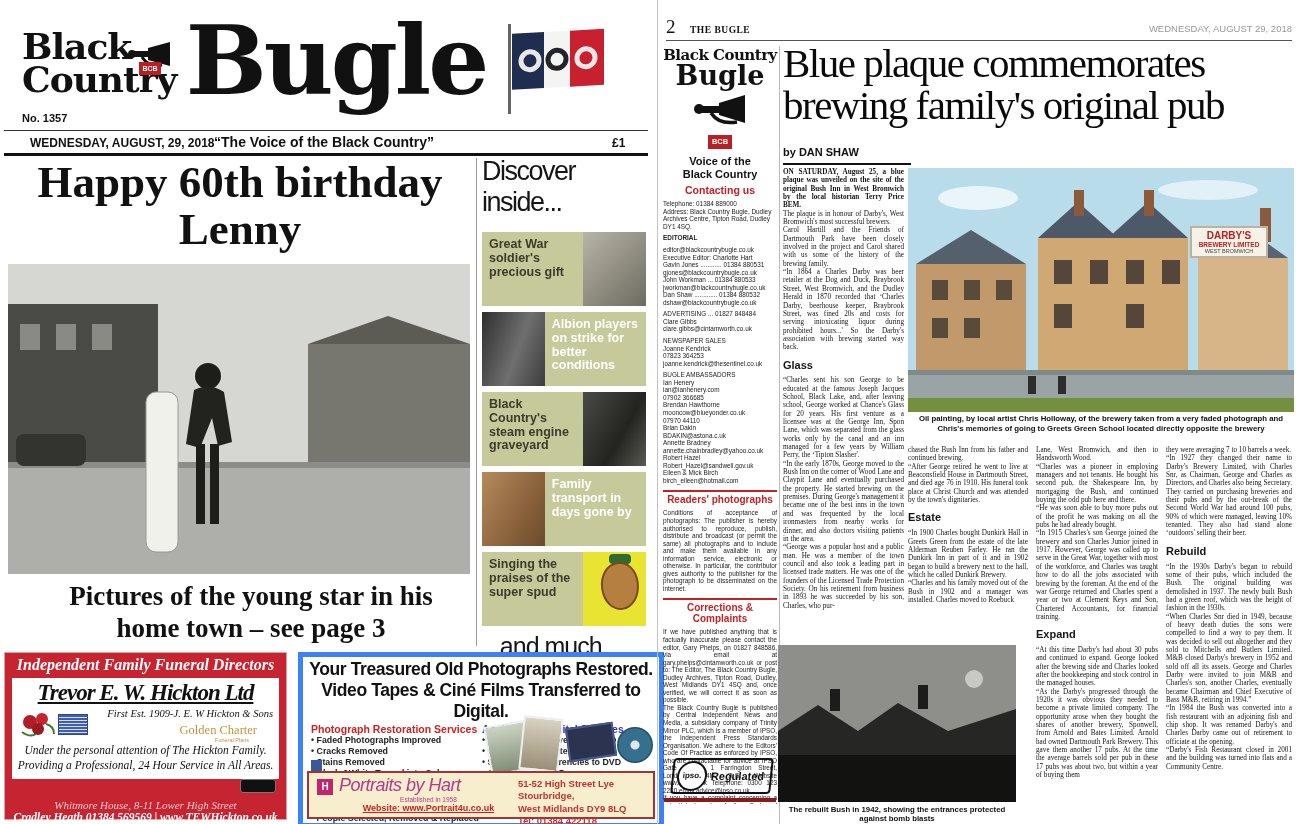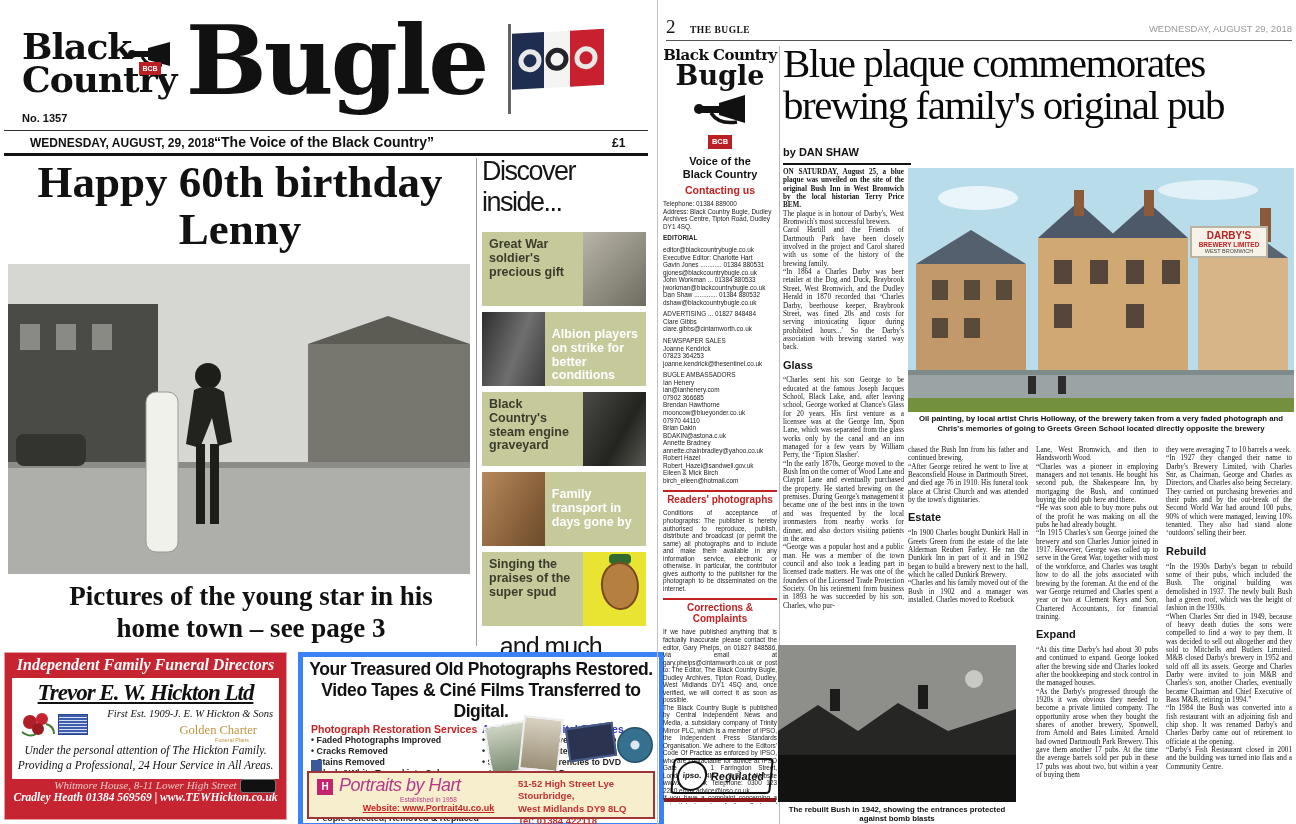--- a/index.html
+++ b/index.html
@@ -30,21 +30,21 @@
   #fp-subhead{left:20px;top:580px;width:462px;text-align:center;
     font-family:"Liberation Serif",serif;font-weight:bold;font-size:27px;line-height:1.2;}
 
   #fp-vrule{left:476px;top:158px;width:1px;height:488px;background:#9a9a9a;}
 
   #fp-side{left:482px;top:156px;width:164px;}
   #fp-side .side-title{font-size:27px;letter-spacing:-1.5px;color:#161616;margin-bottom:14px;}
   .tile{display:flex;height:74px;margin-bottom:6px;background:#c6c99a;overflow:hidden;}
   .tile-text{flex:0 0 55%;padding:6px 4px 0 7px;font-size:12.5px;font-weight:bold;
     line-height:1.1;color:#3c3c2c;}
-  .tile.light .tile-text{color:#fff;margin-top:10px;}
+  .tile.light .tile-text{color:#fff;}
   .tile-photo{flex:1 1 auto;}
   .ph-soldier{background:linear-gradient(135deg,#b9b4a8,#8b887c 60%,#6e6b60);}
   .ph-albion{background:linear-gradient(110deg,#2e2e2e,#6f6f6f 55%,#3c3c3c);}
   .ph-steam{background:linear-gradient(120deg,#4a4a46,#23231f 60%,#5a5a54);}
   .ph-motor{background:linear-gradient(120deg,#b68a5c,#8a623c 60%,#6b4a2c);}
   .ph-spud{background:#e9e432;position:relative;}
   .spud-body{position:absolute;left:18px;top:10px;width:34px;height:44px;border-radius:50% 46% 52% 48%;
     background:#b5803f;border:2px solid #7a4a1e;transform:rotate(-8deg);}
   .spud-hat{position:absolute;left:26px;top:2px;width:22px;height:10px;background:#2f6b2f;border-radius:4px;}
   #fp-more{font-size:25px;letter-spacing:-1px;color:#161616;margin-top:4px;}
@@ -62,21 +62,21 @@
     font-size:12.5px;}
   .fun-goldsub{position:absolute;right:30px;top:59px;color:#c3933c;font-size:5.5px;}
   .fun-roses{position:absolute;left:8px;top:32px;}
   .fun-stamp{position:absolute;left:46px;top:36px;width:28px;height:19px;background:#3f5fae;
     background:repeating-linear-gradient(#3f5fae 0 2px,#d7def0 2px 3px);border:1px solid #2c458c;}
   .fun-l1{position:absolute;left:0;right:0;top:66px;text-align:center;
     font-family:"Liberation Serif",serif;font-style:italic;font-size:11.5px;}
   .fun-l2{position:absolute;left:0;right:0;top:81px;text-align:center;
     font-family:"Liberation Serif",serif;font-style:italic;font-size:11.5px;}
   .fun-addr{color:#efc9c9;text-align:center;font-family:"Liberation Serif",serif;font-style:italic;
-    font-size:11px;margin-top:0;}
+    font-size:11px;margin-top:20px;}
   .fun-phone{color:#fff;text-align:center;font-family:"Liberation Serif",serif;font-style:italic;
     font-weight:bold;font-size:11.5px;}
   .fun-app{position:absolute;right:10px;bottom:26px;width:34px;height:12px;background:#111;
     border-radius:3px;border:1px solid #777;}
 
   
   #photo-ad{left:298px;top:652px;width:356px;height:166px;background:#fff;border:5px solid #3b82f6;}
   .pa-t1{ text-align:center;font-size:17.5px;font-weight:bold;letter-spacing:-.4px;margin-top:2px;}
   .pa-t2{ text-align:center;font-size:17.5px;font-weight:bold;letter-spacing:-.4px;}
   .pa-cols{display:flex;padding:1px 6px 0 8px;}

